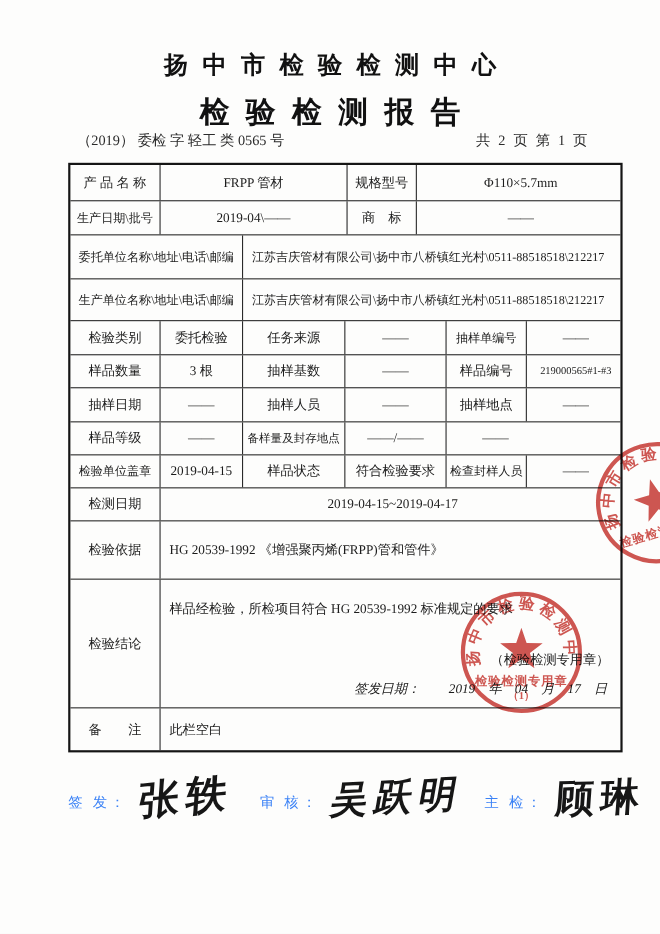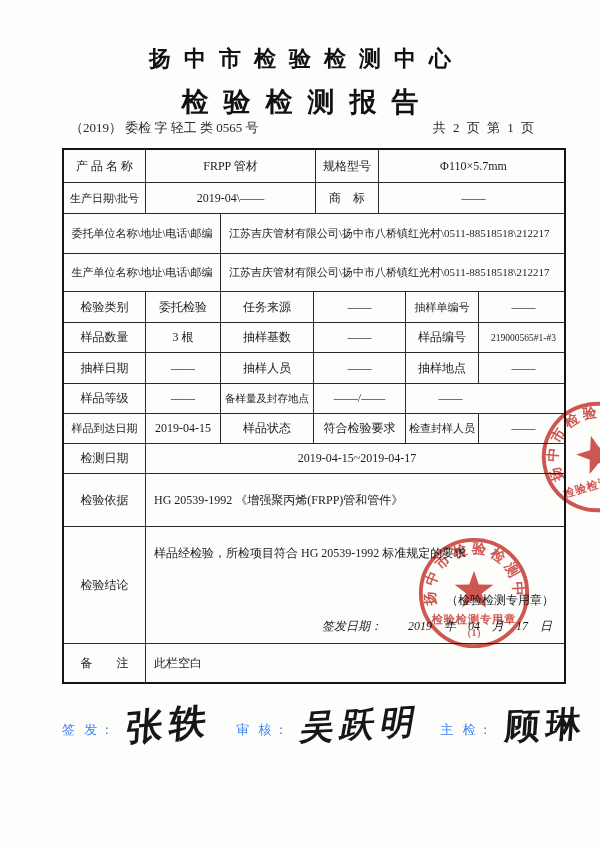--- a/index.html
+++ b/index.html
@@ -140,21 +140,21 @@
 
     <div class="t-row" style="height:30px">
       <div class="t-cell" style="flex:0 0 82px">样品等级</div>
       <div class="t-cell" style="flex:0 0 75px">——</div>
       <div class="t-cell fs10" style="flex:0 0 93px">备样量及封存地点</div>
       <div class="t-cell" style="flex:0 0 92px">——/——</div>
       <div class="t-cell" style="flex:0 0 89px">——</div>
     </div>
 
     <div class="t-row" style="height:30px">
-      <div class="t-cell fs11" style="flex:0 0 82px">样品到达日期</div>
+      <div class="t-cell fs11" style="flex:0 0 82px">检验单位盖章</div>
       <div class="t-cell" style="flex:0 0 75px">2019-04-15</div>
       <div class="t-cell" style="flex:0 0 93px">样品状态</div>
       <div class="t-cell" style="flex:0 0 92px">符合检验要求</div>
       <div class="t-cell fs11" style="flex:0 0 73px">检查封样人员</div>
       <div class="t-cell" style="flex:0 0 89px">——</div>
     </div>
 
     <div class="t-row" style="height:30px">
       <div class="t-cell" style="flex:0 0 82px">检测日期</div>
       <div class="t-cell" style="flex:0 0 422px">2019-04-15~2019-04-17</div>

